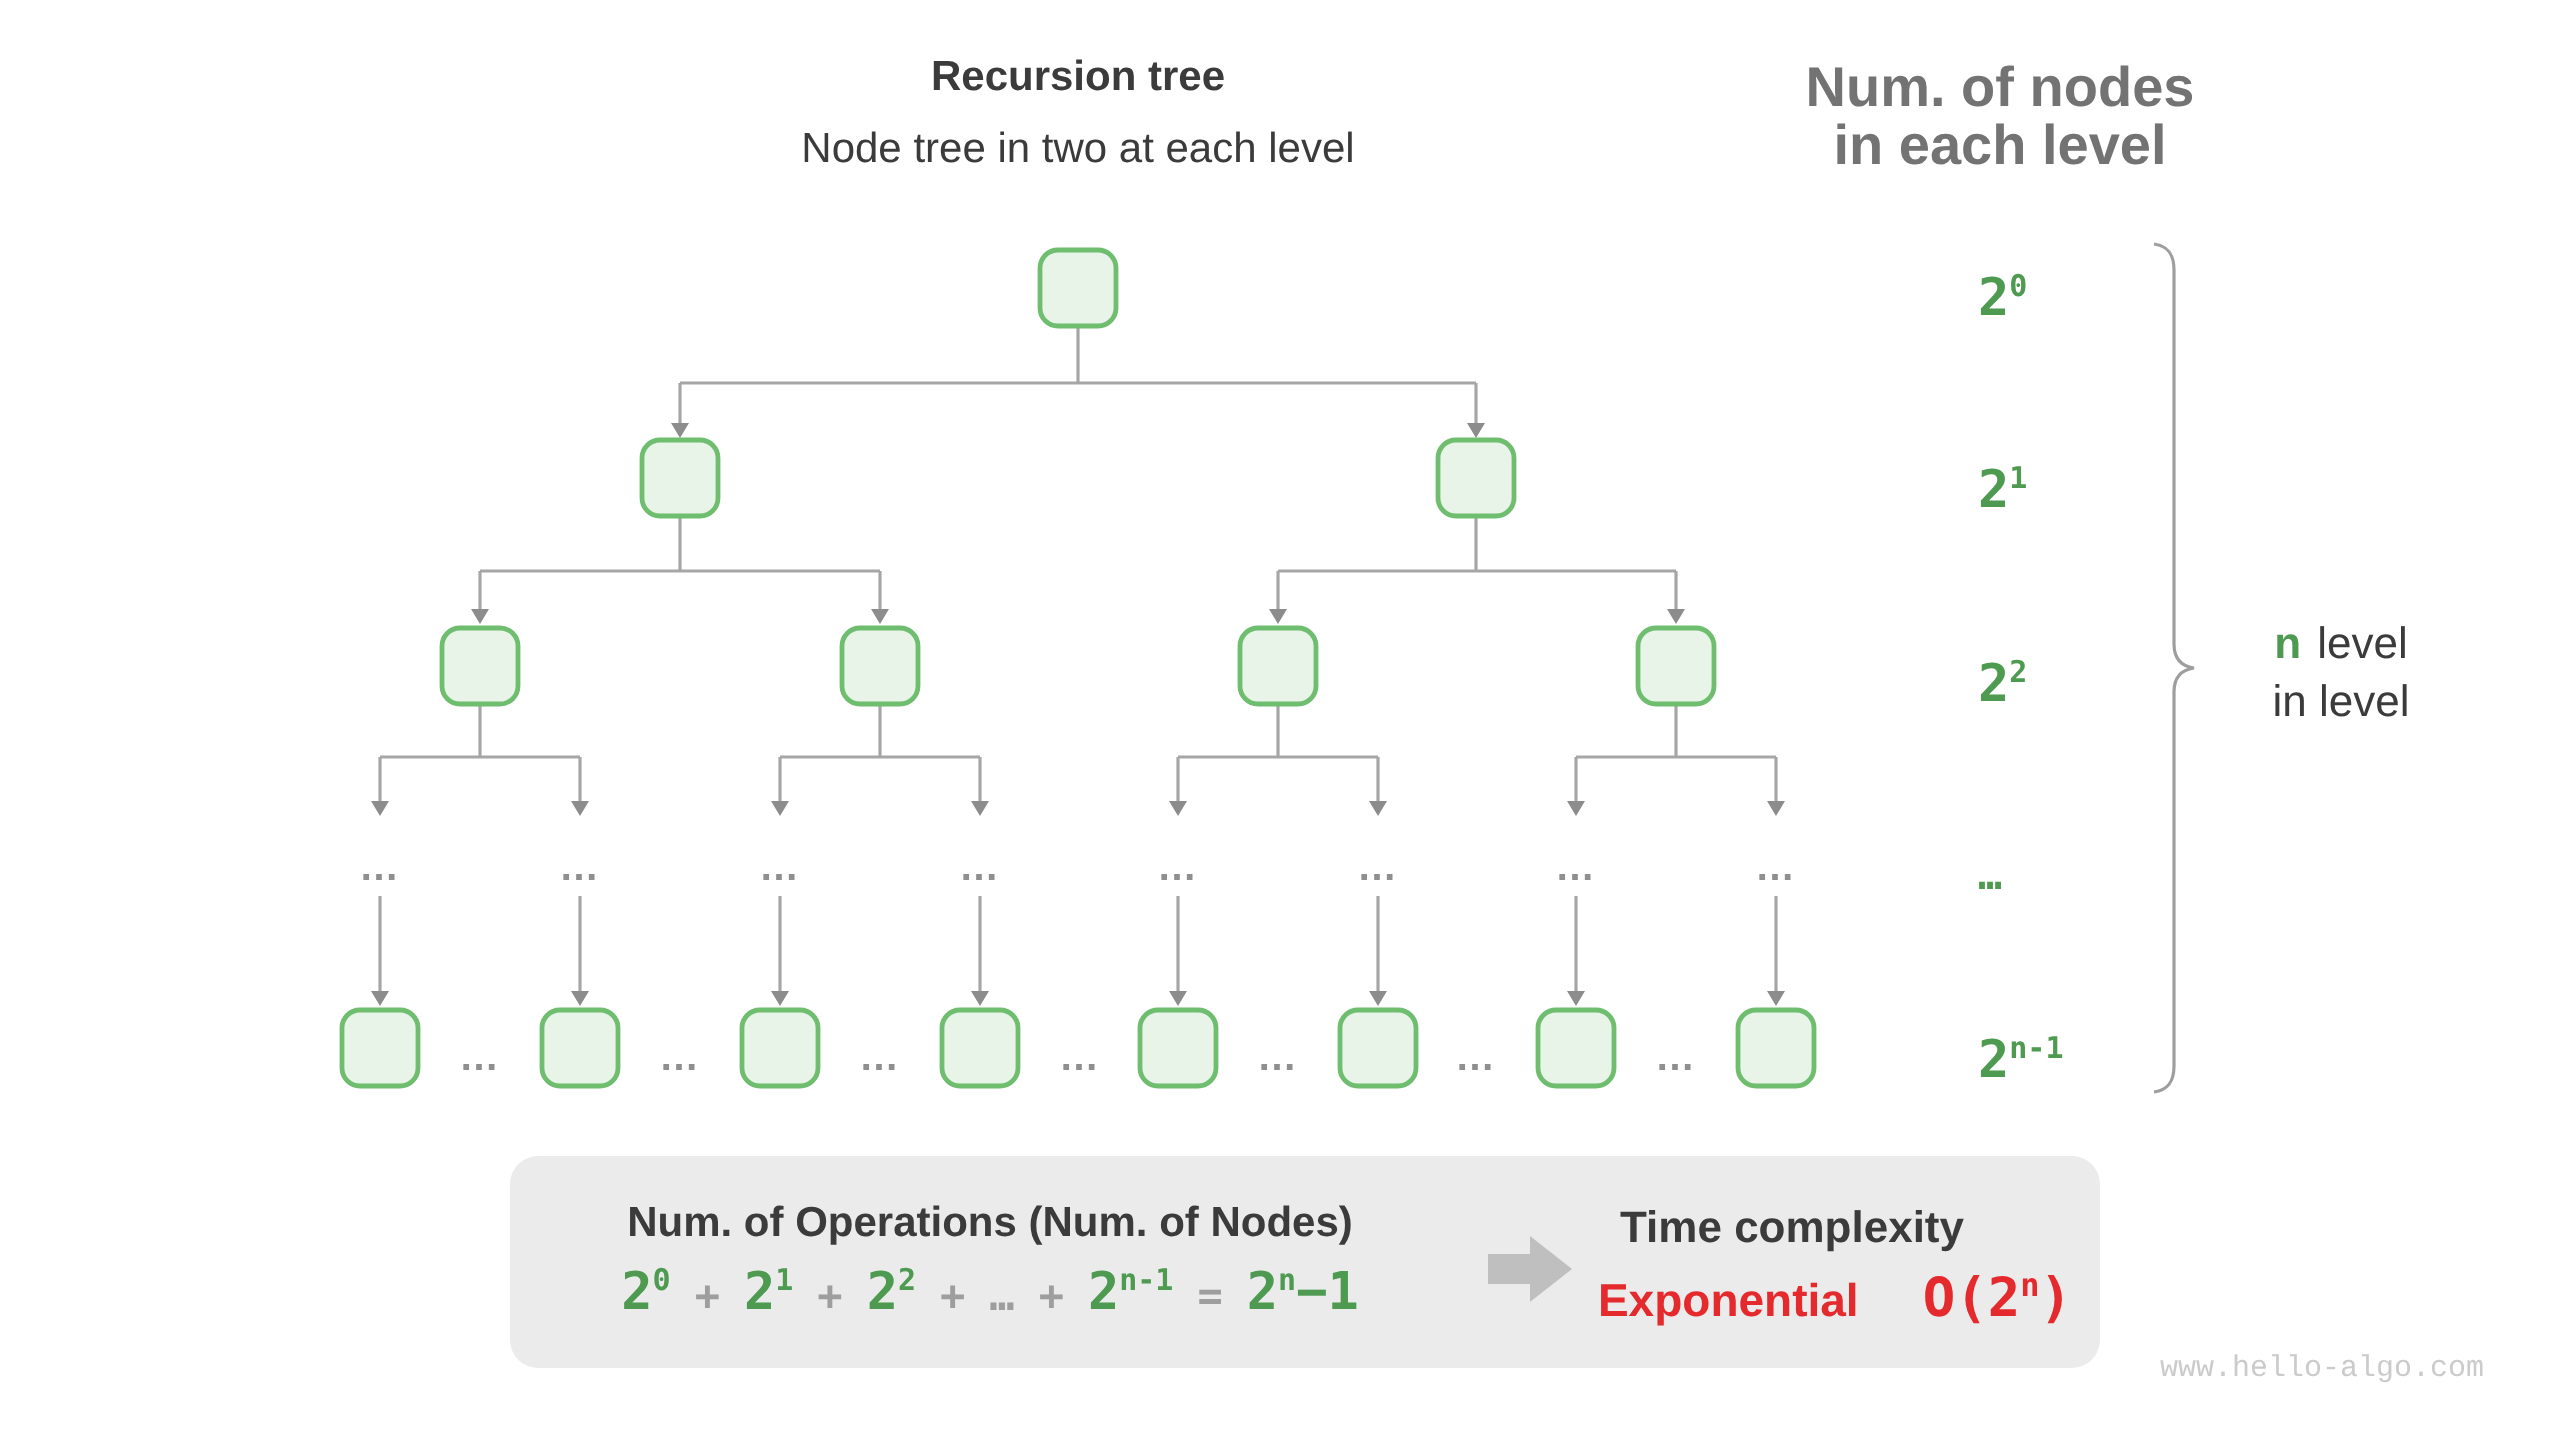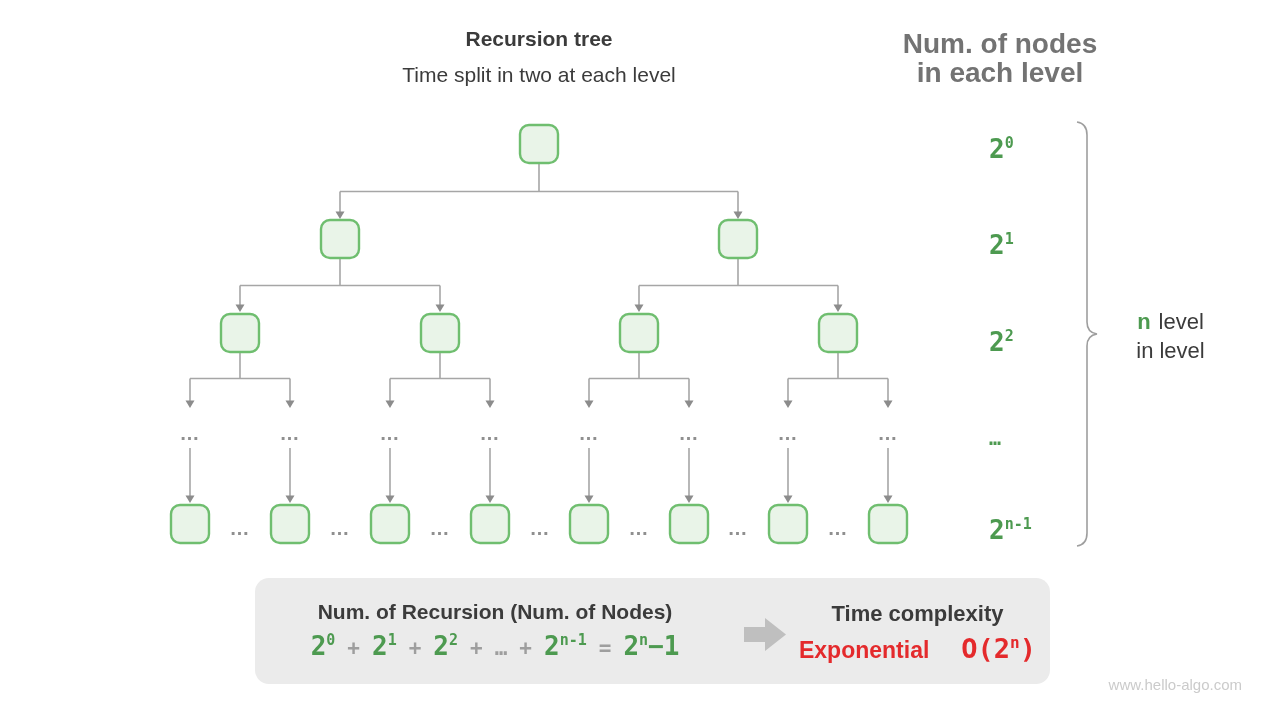--- a/index.html
+++ b/index.html
@@ -28,29 +28,29 @@
   .sum-box{left:255px;top:578px;width:795px;height:106px;background:#EBEBEB;border-radius:14px;}
   .sum-title{left:280px;top:600px;width:430px;text-align:center;
              font-size:21px;font-weight:bold;color:#3B3B3B;}
   .formula{left:280px;top:631px;width:430px;display:flex;justify-content:center;
            align-items:baseline;column-gap:12px;
            font-family:"DejaVu Sans Mono",monospace;font-weight:bold;}
   .formula .g{color:#4D9A50;font-size:26px;white-space:nowrap;}
   .formula .g sup{font-size:15px;}
   .formula .o{color:#9E9E9E;font-size:21px;}
   .arrow-icon{left:742px;top:616px;}
-  .tc-title{left:810px;top:601px;width:215px;text-align:center;
+  .tc-title{left:810px;top:601px;width:215px;
             font-size:22px;font-weight:bold;color:#3B3B3B;}
   .tc-value{left:795px;top:633px;width:245px;display:flex;justify-content:center;
             align-items:baseline;column-gap:13px;color:#E42A2C;gap:32px;}
   .tc-value .word{font-size:23px;font-weight:bold;}
   .tc-value .bigO{font-family:"DejaVu Sans Mono",monospace;font-weight:bold;font-size:27px;white-space:nowrap;}
   .tc-value .bigO sup{font-size:16px;}
   
-  .watermark{right:38px;top:676px;font-family:Liberation Sans, sans-serif;
+  .watermark{right:38px;top:676px;font-family:Liberation Mono, monospace;
              font-size:15px;color:#CBCBCB;}
 </style>
 </head>
 <body>
 
 <div id="canvas">
 
   <svg id="tree-svg" viewBox="0 0 1280 720">
       <line x1="539" y1="163" x2="539" y2="191.5" stroke="#A6A6A6" stroke-width="1.6"></line>
       <line x1="340" y1="191.5" x2="738" y2="191.5" stroke="#A6A6A6" stroke-width="1.6"></line>
@@ -137,39 +137,39 @@
       <text x="340" y="535" text-anchor="middle" fill="#8F8F8F" font-size="20" font-weight="bold" letter-spacing="1">…</text>
       <text x="440" y="535" text-anchor="middle" fill="#8F8F8F" font-size="20" font-weight="bold" letter-spacing="1">…</text>
       <text x="540" y="535" text-anchor="middle" fill="#8F8F8F" font-size="20" font-weight="bold" letter-spacing="1">…</text>
       <text x="639" y="535" text-anchor="middle" fill="#8F8F8F" font-size="20" font-weight="bold" letter-spacing="1">…</text>
       <text x="738" y="535" text-anchor="middle" fill="#8F8F8F" font-size="20" font-weight="bold" letter-spacing="1">…</text>
       <text x="838" y="535" text-anchor="middle" fill="#8F8F8F" font-size="20" font-weight="bold" letter-spacing="1">…</text>
       <path d="M1077,122 C1084,123 1087,127 1087,135 L1087,322 C1087,329 1090,333 1097,334 C1090,335 1087,339 1087,346 L1087,533 C1087,541 1084,545 1077,546" fill="none" stroke="#9E9E9E" stroke-width="1.6"></path>
     </svg>
 
   <div class="abs title-main">Recursion tree</div>
-  <div class="abs title-sub">Time split in two at each level</div>
+  <div class="abs title-sub">Node tree in two at each level</div>
   <div class="abs right-header">
     <div>Num. of nodes</div>
     <div>in each level</div>
   </div>
 
   <div class="abs lvl" style="top:128px"><span>2</span><sup>0</sup></div>
   <div class="abs lvl" style="top:224px"><span>2</span><sup>1</sup></div>
   <div class="abs lvl" style="top:321px"><span>2</span><sup>2</sup></div>
   <div class="abs lvl" style="top:415px"><span class="dots">…</span><sup></sup></div>
   <div class="abs lvl" style="top:509px"><span>2</span><sup>n-1</sup></div>
 
   <div class="abs n-note">
     <div><span class="n">n</span><span>level</span></div>
     <div>in level</div>
   </div>
 
   <div class="abs sum-box"></div>
-  <div class="abs sum-title">Num. of Recursion (Num. of Nodes)</div>
+  <div class="abs sum-title">Num. of Operations (Num. of Nodes)</div>
   <div class="abs formula">
     <span class="g"><span>2</span><sup>0</sup></span>
     <span class="o">+</span>
     <span class="g"><span>2</span><sup>1</sup></span>
     <span class="o">+</span>
     <span class="g"><span>2</span><sup>2</sup></span>
     <span class="o">+</span>
     <span class="o">…</span>
     <span class="o">+</span>
     <span class="g"><span>2</span><sup>n-1</sup></span>

